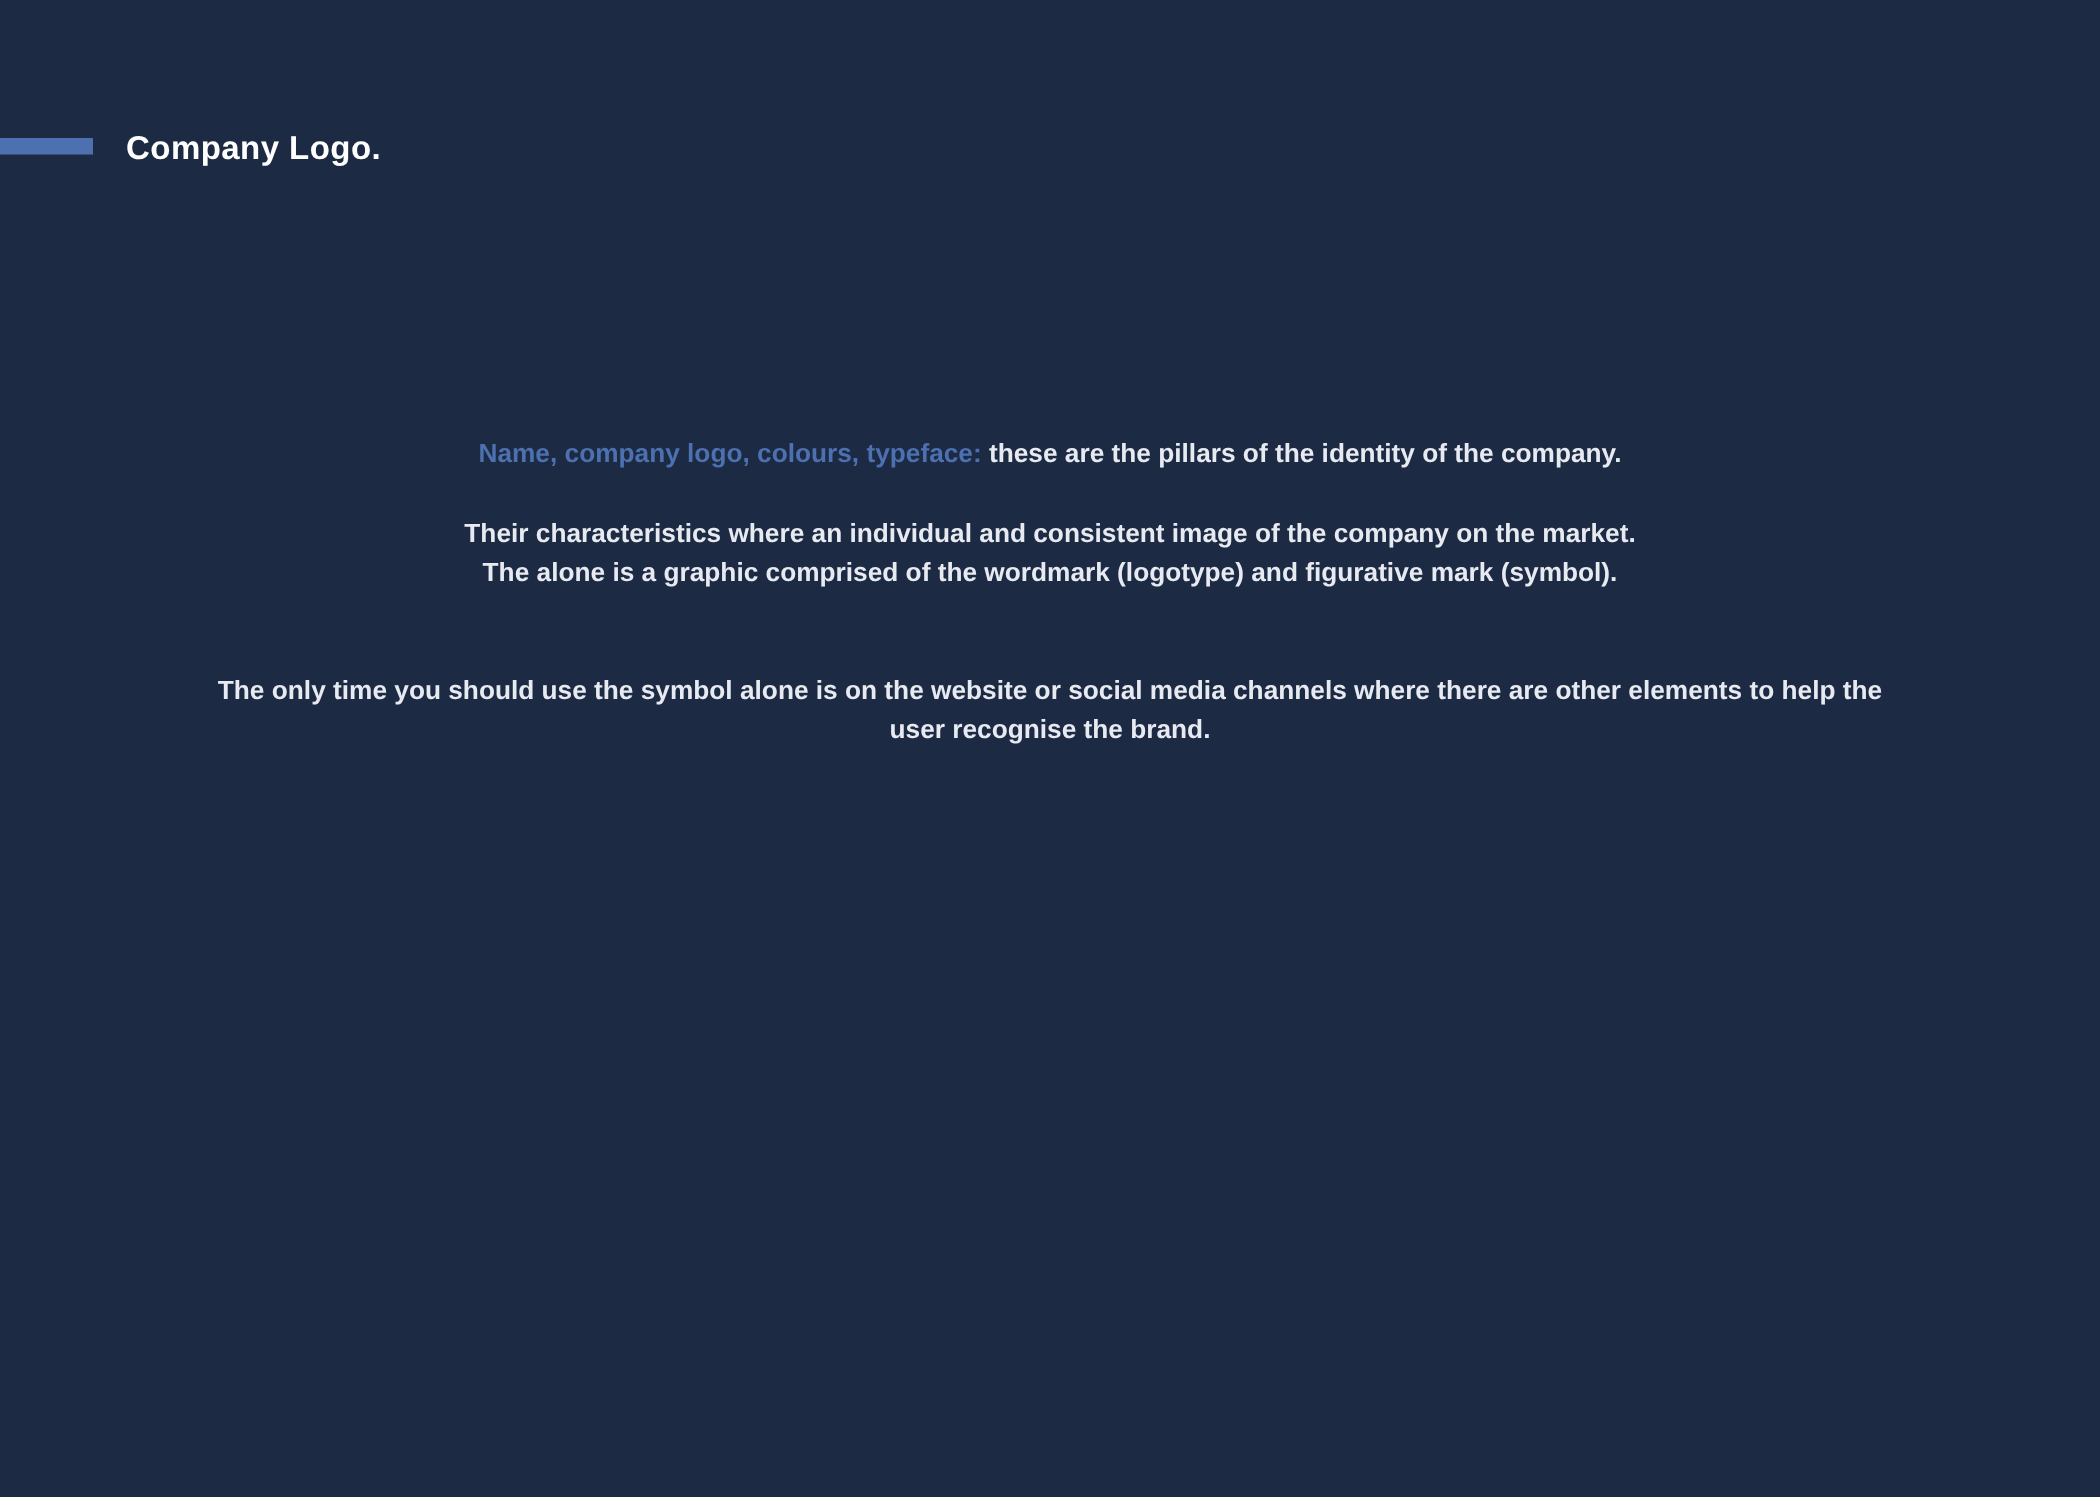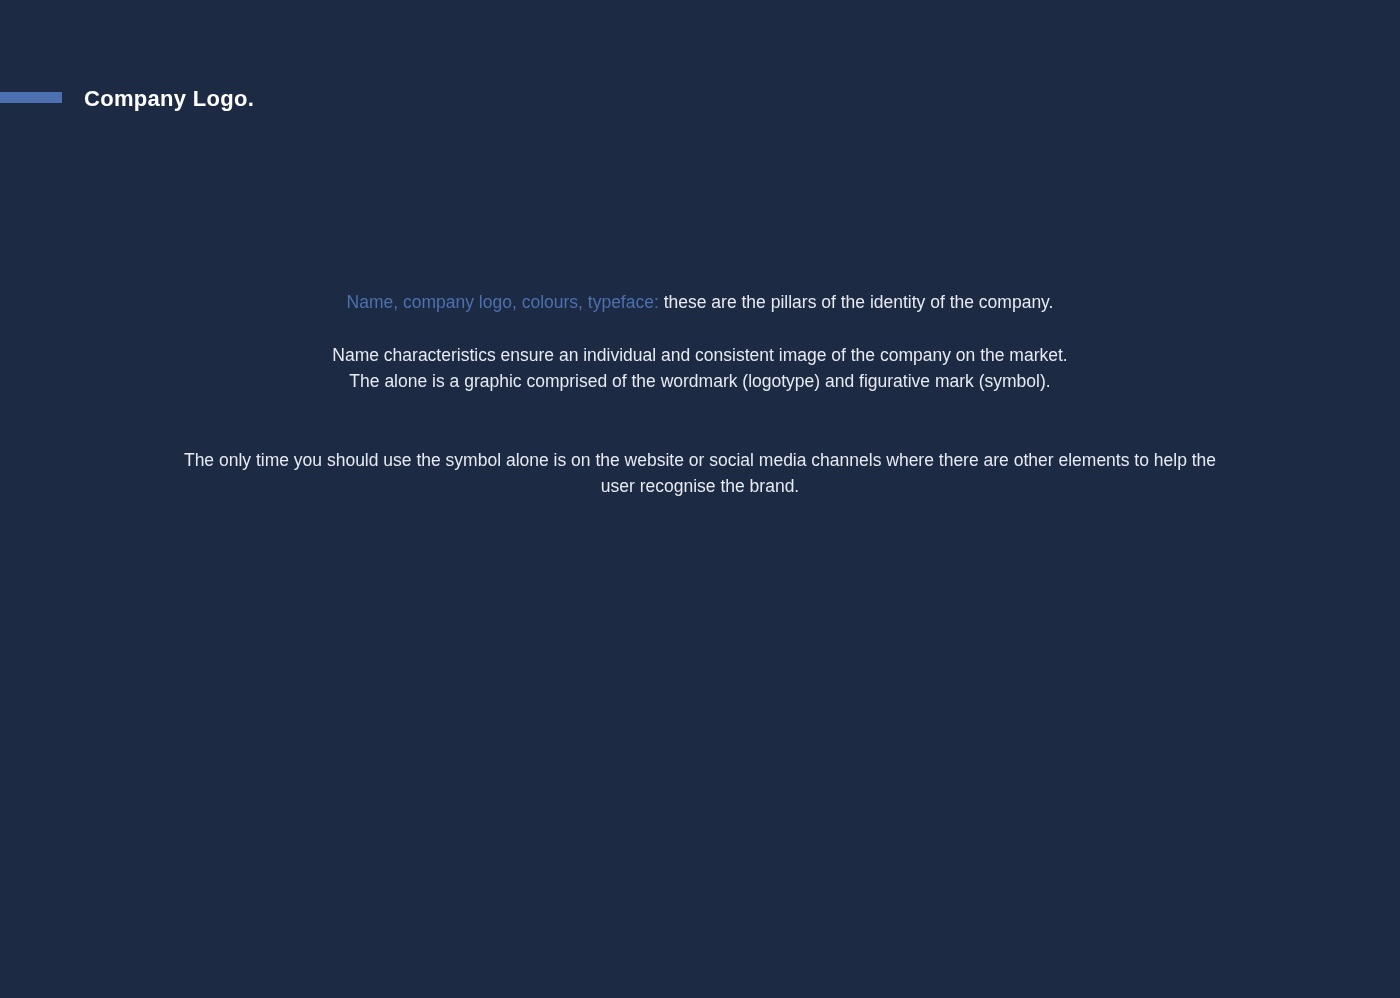--- a/index.html
+++ b/index.html
@@ -43,21 +43,21 @@
     color: var(--title);
   }
   .content {
     position: absolute;
     top: 289px;
     left: 0;
     right: 0;
     text-align: center;
     font-size: 17.5px;
     line-height: 26.25px;
-    font-weight: 400;
+    font-weight: 700;
     color: var(--body-text);
   }
   .content .line {
     white-space: nowrap;
   }
   .para-gap-1 { margin-top: 26.25px; }
   .para-gap-2 { margin-top: 52.5px; }
   .highlight {
     color: var(--accent);
   }
@@ -69,21 +69,21 @@
 
   <div class="accent-bar"></div>
 
   <h1 class="slide-title">Company Logo.</h1>
 
   <div class="content">
 
     <div class="line"><span class="highlight">Name, company logo, colours, typeface:</span><span> these are the pillars of the identity of the company.</span></div>
 
     <div class="para para-gap-1">
-      <div class="line">Name characteristics ensure an individual and consistent image of the company on the market.</div>
+      <div class="line">Their characteristics where an individual and consistent image of the company on the market.</div>
       <div class="line">The alone is a graphic comprised of the wordmark (logotype) and figurative mark (symbol).</div>
     </div>
 
     <div class="para para-gap-2">
       <div class="line">The only time you should use the symbol alone is on the website or social media channels where there are other elements to help the</div>
       <div class="line">user recognise the brand.</div>
     </div>
 
 
   </div>

